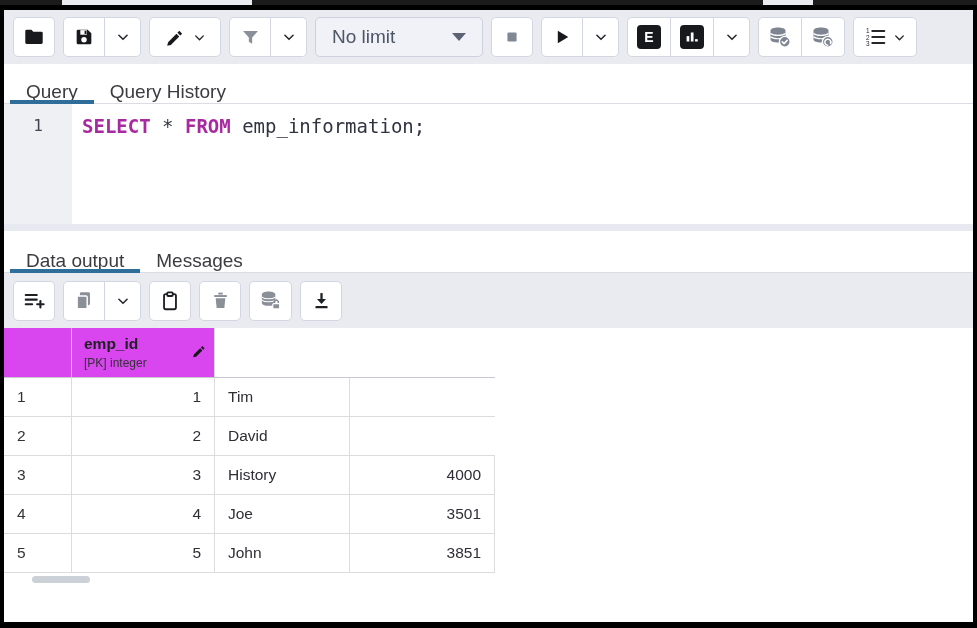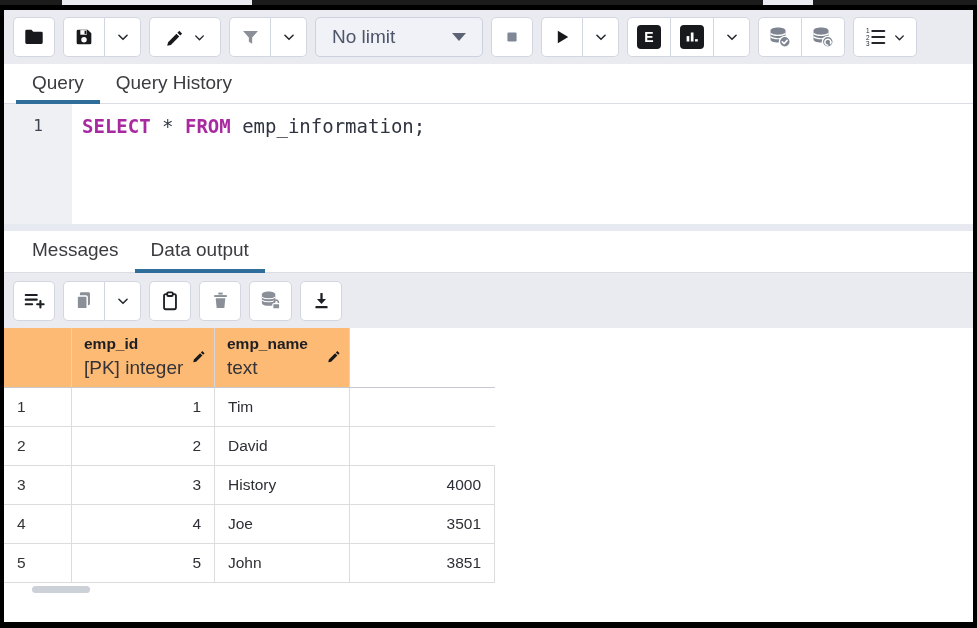--- a/index.html
+++ b/index.html
@@ -30,40 +30,40 @@
     height:40px; width:168px; background:#f0f2f7; border:1px solid #ccd1dd; border-radius:5px;
     display:flex; align-items:center; justify-content:space-between; padding:0 16px; cursor:pointer;
   }
   .limit-dd .lbl { font-size:19px; color:#4d5568; }
   .caret { width:0; height:0; border-left:7px solid transparent; border-right:7px solid transparent; border-top:8px solid #5b6374; }
 
   .badge { width:24px; height:24px; background:#17191d; border-radius:4px; display:flex; align-items:center; justify-content:center; }
   .badge .eletter { color:#fff; font-weight:bold; font-size:14px; font-family:"Liberation Sans",sans-serif; }
 
   
-  .tabbar { display:flex; background:#fff; border-bottom:1px solid #dadde4; padding-left:12px; }
+  .tabbar { display:flex; background:#fff; border-bottom:1px solid #dadde4; padding-left:6px;align-items:flex-end; }
   .tabbar.q { height:40px; }
   .tabbar.r { height:42px; }
   .tab { position:relative; display:flex; align-items:flex-start; padding:8px 16px 0 16px; font-size:19px; color:#3b3b40; cursor:pointer; }
   .tab.active::after { content:""; position:absolute; left:0; right:0; bottom:-1px; height:4px; background:#2f6d9b; }
 
   
   .editor { display:flex; height:120px; background:#fff; }
   .gutter { width:68px; background:#eef0f4; color:#404650; font-family:"DejaVu Sans Mono",monospace; font-size:16px; text-align:center; padding-top:12px; }
   .code { flex:1; padding:11px 0 0 10px; font-family:"DejaVu Sans Mono",monospace; font-size:19px; white-space:pre; color:#2f3440; }
   .code .kw { color:#a82aa0; font-weight:bold; }
   .panel-band { height:7px; background:#e6e9ef; }
 
   
   .grid-wrap { background:#fff; }
   .grid { width:491px; border-collapse:collapse; }
   .gh-row { display:flex; border-bottom:1px solid #c7c9ce; }
-  .gh-cell { position:relative; border-right:1px solid #d6d7da; padding:5px 24px 5px 12px; background:#fdba74; }
+  .gh-cell { position:relative; border-right:1px solid #d6d7da; padding:5px 24px 5px 12px; background:#d946ef; }
   .gh-cell .cname { font-size:15.5px; font-weight:bold; color:#202024; line-height:1.45; }
-  .gh-cell .ctype { font-size:19px; color:#333338; line-height:1.4; }
+  .gh-cell .ctype { font-size:12px; color:#333338; line-height:1.4; }
   .gh-rownum { width:68px; border-right:1px solid #d6d7da; }
   .col-id { width:143px; }
   .col-name { width:135px; }
   .col-sal { width:145px; }
   .pencil { position:absolute; right:7px; top:50%; transform:translateY(-50%); cursor:pointer; }
   .g-row { display:flex; border-bottom:1px solid #dcdcdf; height:39px; }
   .g-cell { display:flex; align-items:center; border-right:1px solid #dcdcdf; font-size:15.5px; color:#2e2e36; padding:0 13px; cursor:default; }
   .g-cell.num { justify-content:flex-end; }
   .g-rownum { width:68px; justify-content:flex-start; color:#333; }
   .hscroll { width:58px; height:7px; border-radius:4px; background:#ccd0d7; margin:3px 0 0 28px; }
@@ -244,25 +244,25 @@
     <div class="editor">
       <div class="gutter">
         <span>1</span>
       </div>
       <div class="code"><span class="kw">SELECT </span><span>* </span><span class="kw">FROM </span><span>emp_information;</span></div>
     </div>
 
     <div class="panel-band"></div>
 
     <div class="tabbar r">
+      <div class="tab active">
+        <span>Data output</span>
+      </div>
       <div class="tab">
         <span>Messages</span>
-      </div>
-      <div class="tab active">
-        <span>Data output</span>
       </div>
     </div>
 
     <div class="toolbar" style="height:55px;">
       <div class="tgroup">
         <div class="tbtn">
           <span>
             <svg width="22" height="22" viewBox="0 0 24 24">
                 <path d="M3 5.5h12M3 10.5h12M3 15.5h7" stroke="#1c1f24" stroke-width="2.3" stroke-linecap="round"></path>
                 <path d="M15.5 15.5h7M19 12v7" stroke="#1c1f24" stroke-width="2.3" stroke-linecap="round"></path>
@@ -339,29 +339,20 @@
           <div class="gh-cell gh-rownum"></div>
           <div class="gh-cell col-id">
             <div class="cname">emp_id</div>
             <div class="ctype">[PK] integer</div>
             <span class="pencil">
               <svg width="15" height="15" viewBox="0 0 24 24">
                   <path d="M3 17.4L13 7.4l3.6 3.6-10 10-4.6 1zM14.2 6.2l2.3-2.3 3.6 3.6-2.3 2.3z" fill="#17191d"></path>
                 </svg>
             </span>
           </div>
-          <div class="gh-cell col-name">
-            <div class="cname">emp_name</div>
-            <div class="ctype">text</div>
-            <span class="pencil">
-              <svg width="15" height="15" viewBox="0 0 24 24">
-                  <path d="M3 17.4L13 7.4l3.6 3.6-10 10-4.6 1zM14.2 6.2l2.3-2.3 3.6 3.6-2.3 2.3z" fill="#17191d"></path>
-                </svg>
-            </span>
-          </div>
         </div>
 
         <div class="g-row">
           <div class="g-cell g-rownum">
               <span>1</span>
             </div>
           <div class="g-cell num col-id">
               <span>1</span>
             </div>
           <div class="g-cell col-name">

